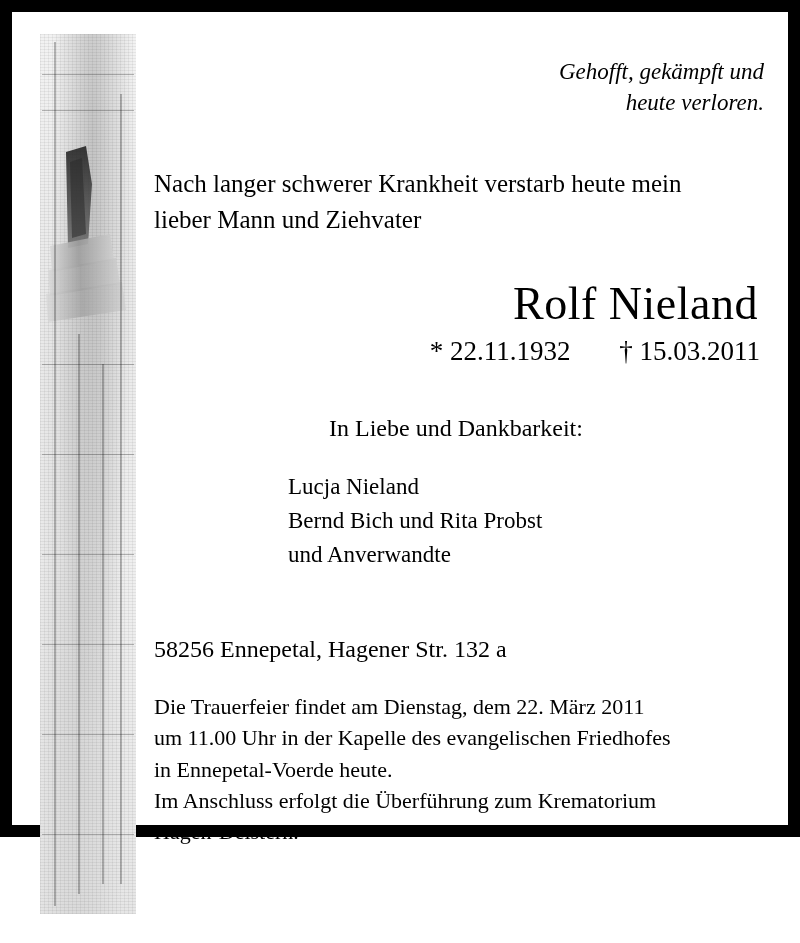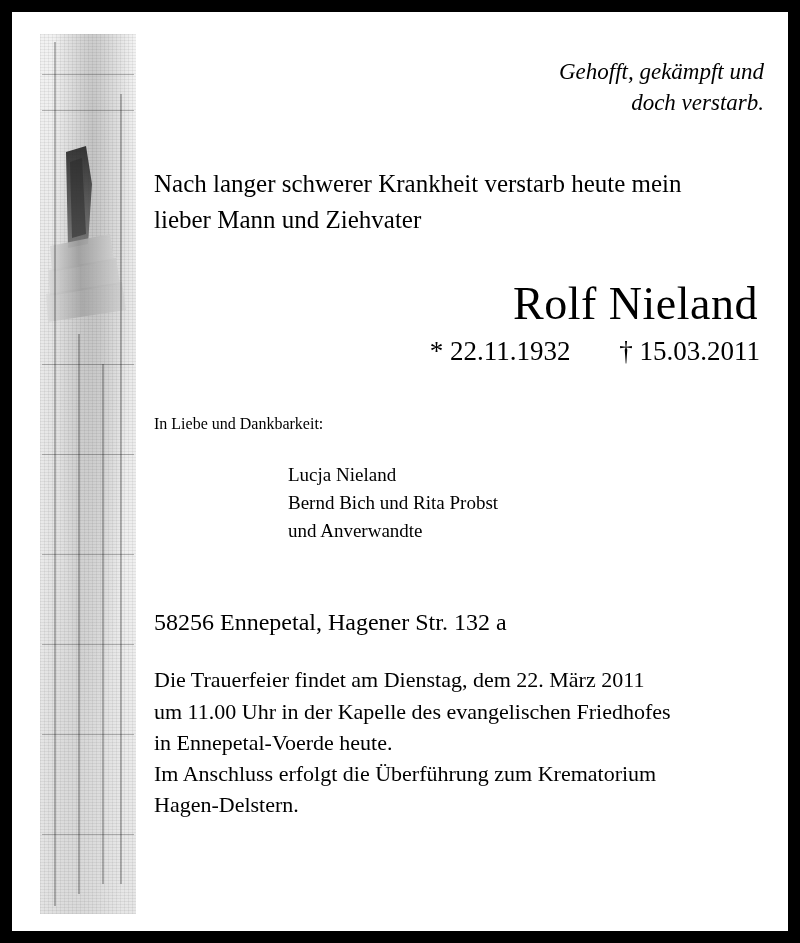--- a/index.html
+++ b/index.html
@@ -11,21 +11,21 @@
     width: 800px;
     height: 943px;
     font-family: "Liberation Serif", serif;
     color: #000000;
     overflow: hidden;
   }
   .obituary {
     position: relative;
     box-sizing: border-box;
     width: 800px;
-    height: 943px;
+    height: 837px;
     background: #ffffff;
     border: 12px solid #000000;
     padding: 0;
   }
   .inner {
     position: relative;
     width: 100%;
     height: 100%;
     background: #ffffff;
   }
@@ -102,29 +102,29 @@
   .dates {
     margin-top: 6px;
     text-align: right;
     font-size: 27px;
     padding-right: 18px;
   }
   .dates .birth { margin-right: 42px; }
 
   .dedication {
     margin-top: 48px;
-    font-size: 16px;
-    text-align: left;
+    font-size: 24px;
+    text-align: center;
     padding-right: 20px;
   }
 
   .survivors {
     margin-top: 28px;
     padding-left: 134px;
-    font-size: 19px;
+    font-size: 23px;
     line-height: 1.48;
   }
   .survivors span { display: block; }
 
   .address {
     margin-top: 64px;
     font-size: 24px;
   }
 
   .ceremony {
@@ -177,21 +177,21 @@
           <rect x="62" y="330" width="2" height="520"></rect>
           <rect x="80" y="60" width="2" height="790"></rect>
         </g>
       </svg>
     </div>
 
     <div class="content">
 
       <div class="motto">
         <span>Gehofft, gekämpft und</span>
-        <span>doch verstarb.</span>
+        <span>heute verloren.</span>
       </div>
 
       <div class="intro">
         <span>Nach langer schwerer Krankheit verstarb heute mein</span>
         <span>lieber Mann und Ziehvater</span>
       </div>
 
       <div class="name">Rolf Nieland</div>
 
       <div class="dates">

